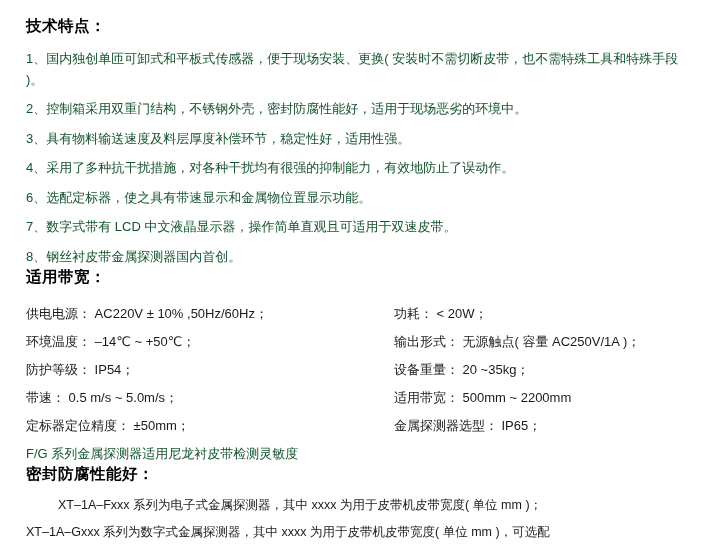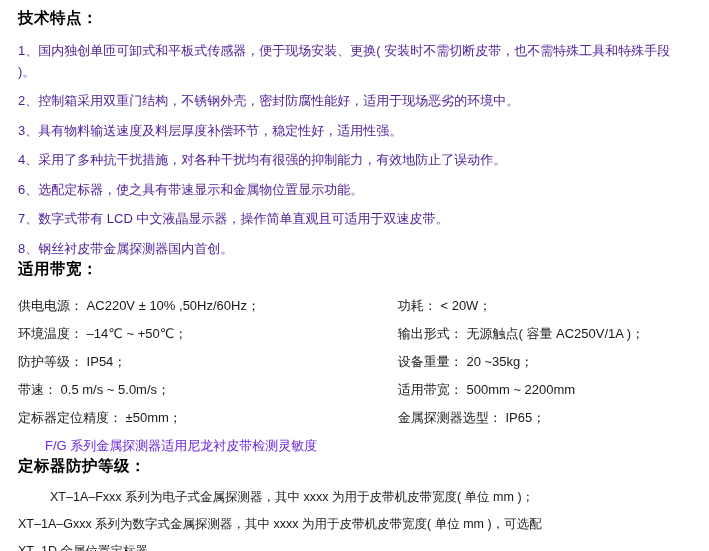--- a/index.html
+++ b/index.html
@@ -11,21 +11,21 @@
     width: 709px;
     height: 551px;
     font-family: "Liberation Sans", "DejaVu Sans", sans-serif;
     color: #1a1a1a;
     overflow: hidden;
   }
   .page {
     position: relative;
     width: 709px;
     height: 551px;
-    padding: 8px;
+    padding: 16px;
     box-sizing: border-box;
   }
   .section {
     padding: 0 10px 0 10px;
   }
   h2.heading {
     font-size: 15.5px;
     font-weight: bold;
     margin: 0;
     padding: 0;
@@ -38,21 +38,21 @@
 
   .para-list {
     margin: 0;
     padding: 0;
     list-style: none;
   }
   .para-list li {
     font-size: 13px;
     line-height: 20.5px;
     margin-top: 9px;
-    color: #4c1d95;
+    color: #14532d;
     text-align: left;
   }
   .para-list li:first-child { margin-top: 12px; }
 
   .spec-table {
     margin-top: 12px;
     width: 100%;
     border-collapse: collapse;
   }
   .spec-table td {
@@ -63,22 +63,21 @@
     color: #1a1a1a;
     white-space: nowrap;
   }
   .spec-table td.col-left { width: 400px; padding-left: 0; }
   .spec-table td.col-right { width: 300px; margin-left: 40px; }
 
   .spec-note {
     font-size: 13px;
     line-height: 20px;
     padding: 4px 0 0 0;
-    color: #6d28d9;
-    margin-left: 27px;
+    color: #14532d;
   }
 
   .model-list {
     margin: 0;
     padding: 0;
     list-style: none;
   }
   .model-list li {
     font-size: 12.5px;
     line-height: 19px;
@@ -128,21 +127,21 @@
         <tr>
           <td class="col-left">定标器定位精度： ±50mm；</td>
           <td class="col-right">金属探测器选型： IP65；</td>
         </tr>
       </tbody>
     </table>
     <div class="spec-note">F/G 系列金属探测器适用尼龙衬皮带检测灵敏度</div>
   </div>
 
   <div class="section">
-    <h2 class="heading heading-3">定标器防护等级：</h2>
+    <h2 class="heading heading-3">密封防腐性能好：</h2>
     <ul class="model-list">
       <li>XT–1A–Fxxx 系列为电子式金属探测器，其中 xxxx 为用于皮带机皮带宽度( 单位 mm )；</li>
       <li>XT–1A–Gxxx 系列为数字式金属探测器，其中 xxxx 为用于皮带机皮带宽度( 单位 mm )，可选配</li>
       <li>XT–1D 金属位置定标器。</li>
 
     </ul>
   </div>
 
 </div>
 

